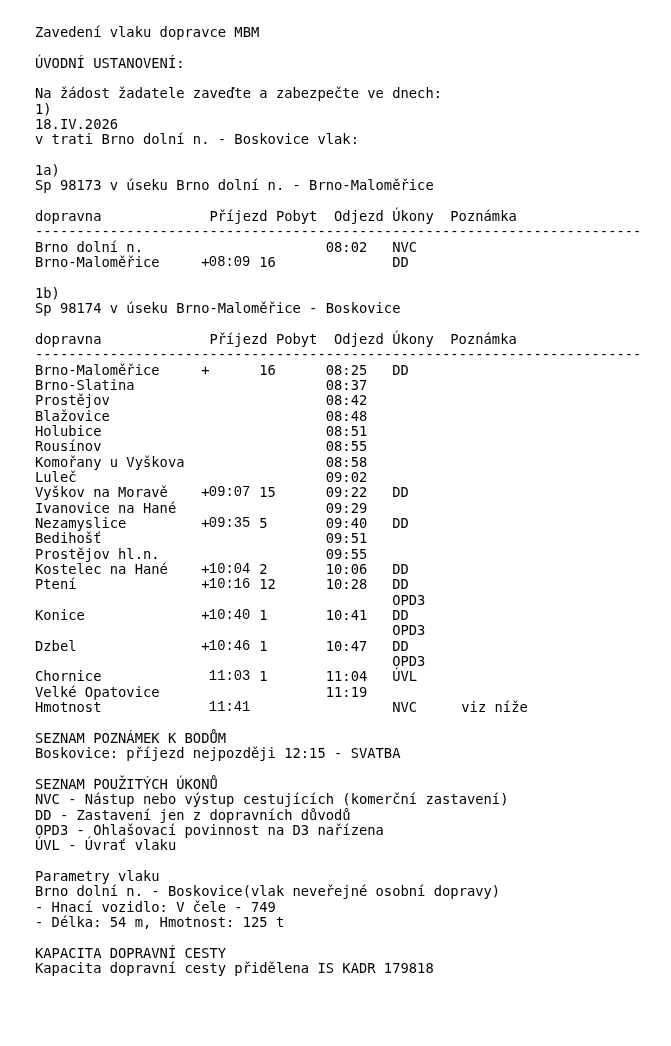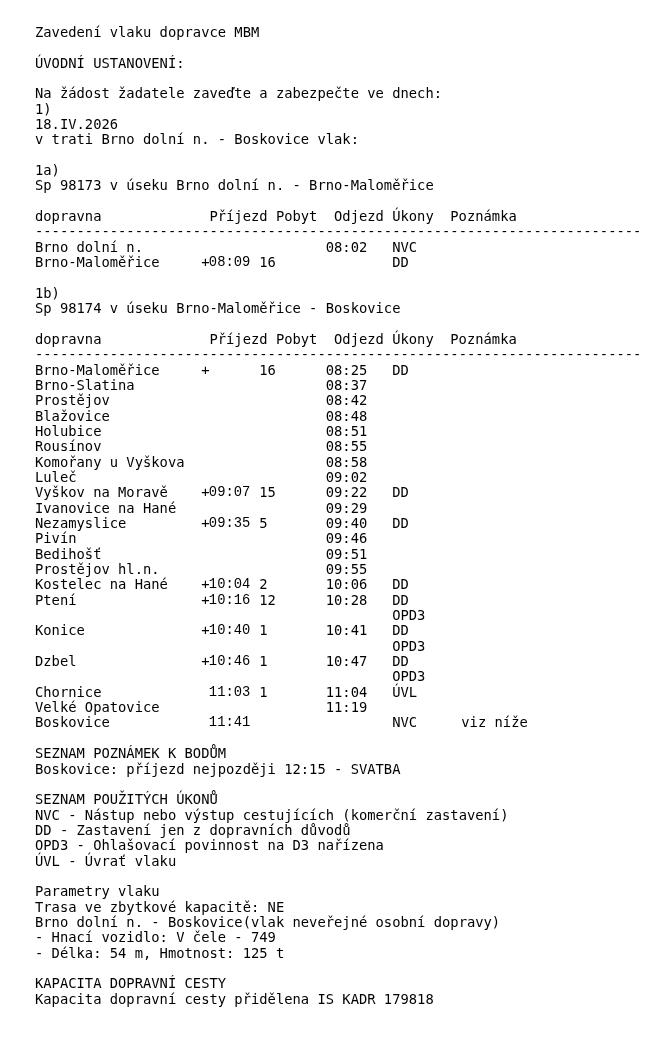--- a/index.html
+++ b/index.html
@@ -213,29 +213,20 @@
       <div class="line">
         <span class="c">Nezamyslice</span>
         <span class="c col-flag">+</span>
         <span class="c col-arr">09:35</span>
         <span class="c col-stop">5</span>
         <span class="c col-dep">09:40</span>
         <span class="c col-ops">DD</span>
         <span class="c col-note"></span>
       </div>
 
-      <div class="line">
-        <span class="c">Pivín</span>
-        <span class="c col-flag"></span>
-        <span class="c col-arr"></span>
-        <span class="c col-stop"></span>
-        <span class="c col-dep">09:46</span>
-        <span class="c col-ops"></span>
-        <span class="c col-note"></span>
-      </div>
 
       <div class="line">
         <span class="c">Bedihošť</span>
         <span class="c col-flag"></span>
         <span class="c col-arr"></span>
         <span class="c col-stop"></span>
         <span class="c col-dep">09:51</span>
         <span class="c col-ops"></span>
         <span class="c col-note"></span>
       </div>
@@ -335,21 +326,21 @@
         <span class="c col-flag"></span>
         <span class="c col-arr"></span>
         <span class="c col-stop"></span>
         <span class="c col-dep">11:19</span>
         <span class="c col-ops"></span>
         <span class="c col-note"></span>
       </div>
 
 
       <div class="line">
-        <span class="c">Boskovice</span>
+        <span class="c">Hmotnost</span>
         <span class="c col-flag"></span>
         <span class="c col-arr">11:41</span>
         <span class="c col-stop"></span>
         <span class="c col-dep"></span>
         <span class="c col-ops">NVC</span>
         <span class="c col-note">viz níže</span>
       </div>
     </div>
   <div class="line blank"></div>
 
@@ -369,21 +360,20 @@
 
       <div class="line">OPD3 - Ohlašovací povinnost na D3 nařízena</div>
 
       <div class="line">ÚVL - Úvrať vlaku</div>
     </div>
   <div class="line blank"></div>
 
   <div class="line">Parametry vlaku</div>
   <div>
 
-      <div class="line">Trasa ve zbytkové kapacitě: NE</div>
 
       <div class="line">Brno dolní n. - Boskovice(vlak neveřejné osobní dopravy)</div>
 
       <div class="line">- Hnací vozidlo: V čele - 749</div>
 
       <div class="line">- Délka: 54 m, Hmotnost: 125 t</div>
     </div>
   <div class="line blank"></div>
 
   <div class="line">KAPACITA DOPRAVNÍ CESTY</div>

